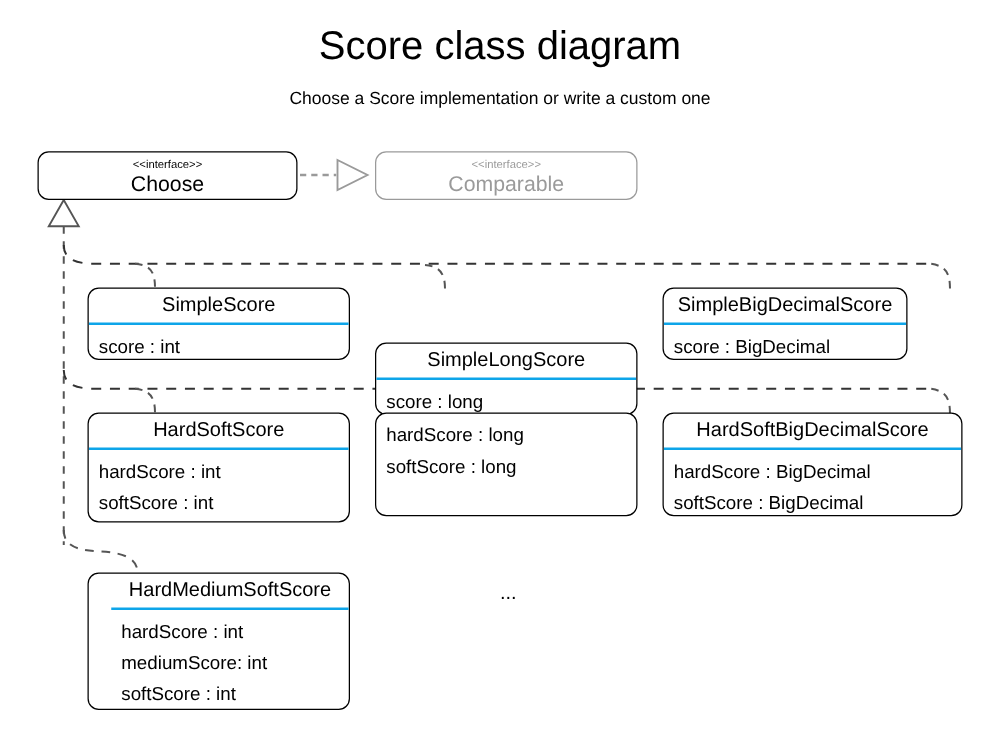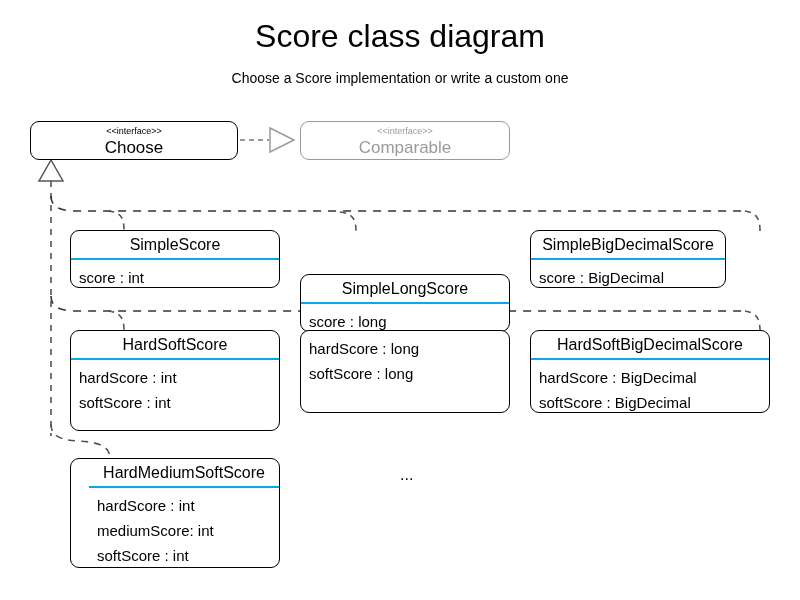--- a/index.html
+++ b/index.html
@@ -174,21 +174,21 @@
     </div>
   </div>
 
   <div class="uml-class" style="left:530px; top:230px; width:196px; height:58px;">
     <div class="cname">SimpleBigDecimalScore</div>
     <div class="attrs">
       <div class="attr">score : BigDecimal</div>
     </div>
   </div>
 
-  <div class="uml-class" style="left:70px; top:330px; width:210px; height:101px;">
+  <div class="uml-class" style="left:70px; top:330px; width:210px; height:88px;">
     <div class="cname">HardSoftScore</div>
     <div class="attrs">
       <div class="attr">hardScore : int</div>
       <div class="attr">softScore : int</div>
     </div>
   </div>
 
   <div class="uml-class" style="left:300px; top:330px; width:210px; height:83px;">
     <div class="attrs">
       <div class="attr">hardScore : long</div>

